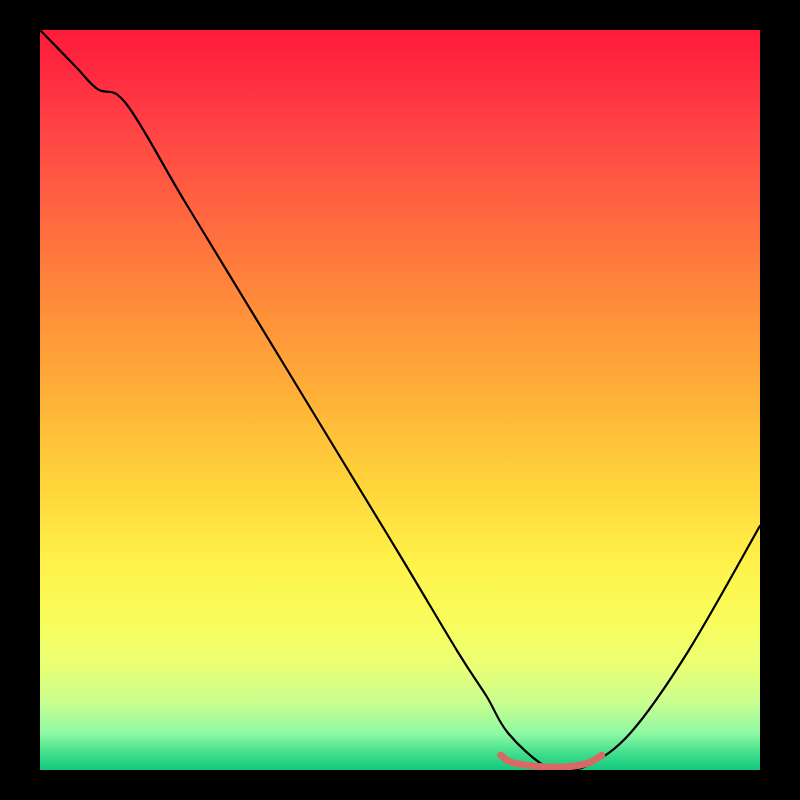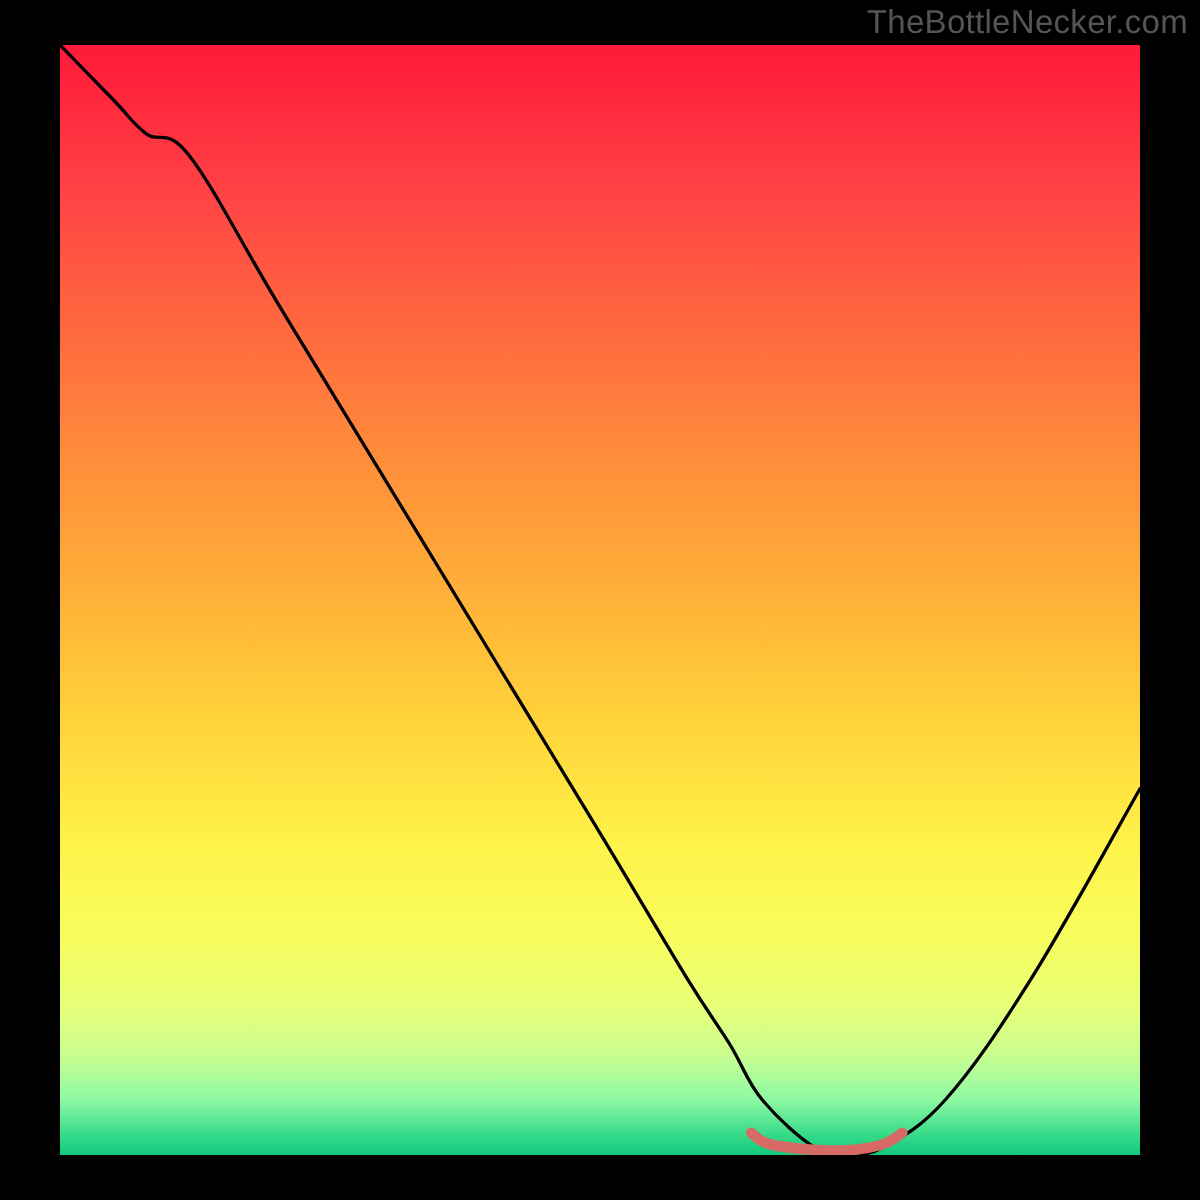--- a/index.html
+++ b/index.html
@@ -61,21 +61,20 @@
     inset: 0;
     width: 100%;
     height: 100%;
   }
 </style>
 </head>
 <body>
 
 <div class="frame">
 
-  <div class="watermark">TheBottleNecker.com</div>
 
   <div class="plot">
     <div class="gradient"></div>
 
     <svg class="curve" viewBox="0 0 720 740" preserveAspectRatio="none">
       <path fill="none" stroke-width="2.2" stroke-linecap="round" d="M 0,0 C 6.4799999999999995,6.66 25.631999999999998,26.344000000000012 36,37 C 46.368,47.65599999999999 48.528000000000006,52.539999999999935 57.6,59.19999999999993 C 66.672,65.85999999999993 70.84799999999998,54.019999999999996 86.39999999999999,74 C 101.952,93.98 120.672,131.57199999999995 144,170.19999999999993 C 167.328,208.82799999999992 190.08,245.976 216,288.6 C 241.92,331.22400000000005 262.08,364.37600000000003 288,407 C 313.92,449.62399999999997 336.672,486.772 360,525.4 C 383.328,564.028 402.04799999999994,596.292 417.59999999999997,621.6 C 433.152,646.908 437.328,651.348 446.4,666 C 455.472,680.652 457.632,690.4792 468,703 C 478.368,715.5208 493.63199999999995,729.2995999999999 503.99999999999994,735.56 C 514.3679999999999,741.8204 517.824,737.78 525.6,737.78 C 533.3760000000001,737.78 535.5360000000001,741.8204 547.2,735.56 C 558.864,729.2995999999999 572.256,723.5128 590.4,703 C 608.544,682.4872 624.672,658.8960000000001 648,621.6 C 671.328,584.304 707.04,518.444 720,495.79999999999995" id="curvePath" stroke="#000000"></path>
       <path fill="none" stroke-width="7" stroke-linecap="round" d="M 460.8,725.2 C 463.392,726.6652 464.83200000000005,731.2088 475.20000000000005,733.34 C 485.56800000000004,735.4712000000001 505.44,737.04 518.4,737.04 C 531.36,737.04 539.4240000000001,735.4712000000001 547.2,733.34 C 554.976,731.2088 559.008,726.6652 561.6,725.2" id="troughPath" stroke="#d86a66"></path>
     </svg>
   </div>
 

